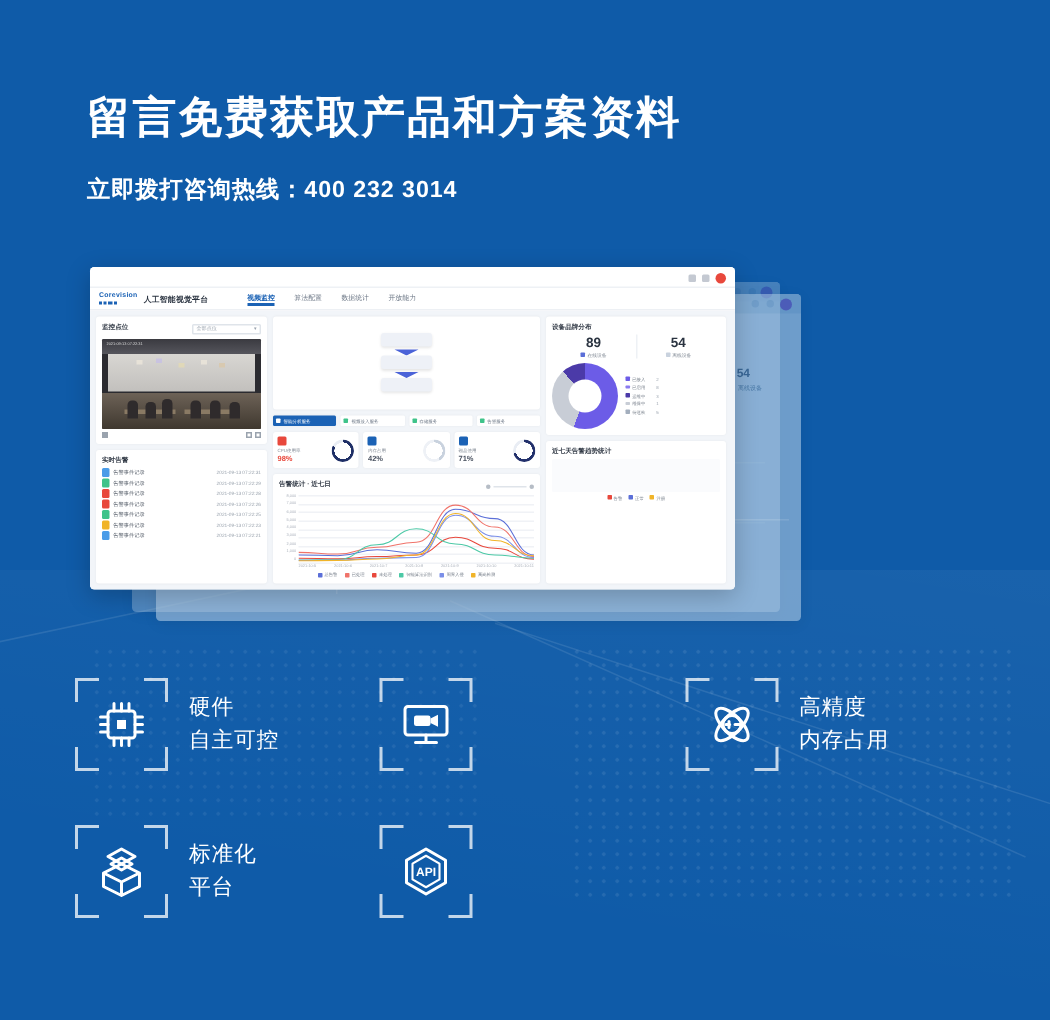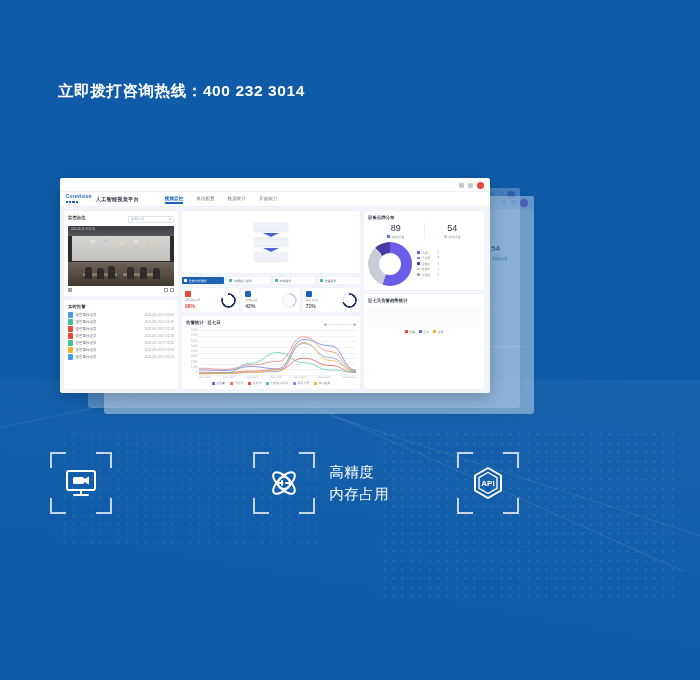--- a/index.html
+++ b/index.html
@@ -157,21 +157,21 @@
   .xtick { font-size:2.6px; color:#aab1bb; }
   .legend { display:flex; justify-content:center; gap:5px; margin-top:2px; }
   .lg { display:flex; align-items:center; gap:1.5px; }
   .lg i { width:3px; height:3px; border-radius:.5px; display:block; }
   .lg span { font-size:2.9px; color:#7b838e; }
 
   
   .kpi-row { display:flex; }
   .kpi { flex:1; text-align:center; }
   .kpi + .kpi { border-left:1px solid #eef1f5; }
-  .kpi .num { font-size:9px; font-weight:normal; color:#2a3340; }
+  .kpi .num { font-size:9px; font-weight:bold; color:#2a3340; }
   .kpi .lab { font-size:3.2px; color:#8a929c; margin-top:1.5px;
               display:flex; align-items:center; justify-content:center; gap:1.5px; }
   .kpi .lab i { width:3px; height:3px; border-radius:.5px; display:block; }
   .donut-wrap { display:flex; align-items:center; gap:5px; margin-top:3px; }
   .donut { width:44px; height:44px; border-radius:50%; flex:none; position:relative; }
   .donut::after { content:""; position:absolute; inset:11px; background:#fff; border-radius:50%; }
   .dlegend { display:flex; flex-direction:column; gap:1.5px; }
   .dl { display:flex; align-items:center; gap:2px; }
   .dl i { width:2.5px; height:2.5px; border-radius:.5px; display:block; }
   .dl .dt { font-size:2.9px; color:#7b838e; width:14px; }
@@ -201,20 +201,21 @@
 <div class="bg-deco">
   <div class="band"></div>
   <div class="dots"></div>
   <div class="dots2"></div>
   <div class="slash" style="left:300px; top:400px; transform:rotate(24deg);"></div>
   <div class="slash" style="left:330px; top:415px; transform:rotate(18deg);"></div>
   <div class="slash" style="left:-60px; top:440px; transform:rotate(-12deg);"></div>
 </div>
 
 <div class="header">
+  <div class="headline">留言免费获取产品和方案资料</div>
   <div class="hotline">立即拨打咨询热线：400 232 3014</div>
 </div>
 
 <div class="shot-wrap">
 
   <div class="ghost g2">
     <div class="gbar"></div>
     <div class="gdot" style="right:26px;"></div>
     <div class="gdot" style="right:16px;"></div>
     <div class="gdot r" style="right:5px;"></div>
@@ -549,20 +550,37 @@
           </div>
         </div>
       </div>
 
     </div>
   </div>
 </div>
 
 <div class="features">
 
+  <div class="feature">
+    <div class="fico">
+      <span class="bracket tl"></span>
+        <span class="bracket tr"></span>
+        <span class="bracket bl"></span>
+        <span class="bracket br"></span>
+      <svg width="36" height="36" viewBox="0 0 36 36" fill="none" stroke="#fff" stroke-width="2">
+        <rect x="9" y="9" width="18" height="18" rx="2"></rect>
+        <rect x="15" y="15" width="6" height="6" fill="#fff" stroke="none"></rect>
+        <path d="M13 9V4M18 9V4M23 9V4M13 27v5M18 27v5M23 27v5M9 13H4M9 18H4M9 23H4M27 13h5M27 18h5M27 23h5" stroke-linecap="round"></path>
+      </svg>
+    </div>
+    <div class="ftext">
+      <div>硬件</div>
+      <div>自主可控</div>
+    </div>
+  </div>
 
   <div class="feature">
     <div class="fico">
       <span class="bracket tl"></span>
         <span class="bracket tr"></span>
         <span class="bracket bl"></span>
         <span class="bracket br"></span>
       <svg width="36" height="36" viewBox="0 0 36 36" fill="none" stroke="#fff" stroke-width="2">
         <rect x="4" y="6" width="28" height="19" rx="2"></rect>
         <path d="M18 25v5M11 30h14" stroke-linecap="round"></path>
@@ -585,20 +603,38 @@
         <path d="M14 18h2.5M16 16v4M20 18h3" stroke-linecap="round"></path>
       </svg>
     </div>
     <div class="ftext">
       <div>高精度</div>
       <div>内存占用</div>
     </div>
   </div>
 
 
+  <div class="feature">
+    <div class="fico">
+      <span class="bracket tl"></span>
+        <span class="bracket tr"></span>
+        <span class="bracket bl"></span>
+        <span class="bracket br"></span>
+      <svg width="36" height="36" viewBox="0 0 36 36" fill="none" stroke="#fff" stroke-width="2">
+        <path d="M18 13L6 19v9l12 6 12-6v-9z" stroke-linejoin="round"></path>
+        <path d="M6 19l12 6 12-6M18 25v9" stroke-linejoin="round"></path>
+        <path d="M18 3l-9 5 9 5 9-5z" stroke-linejoin="round"></path>
+        <path d="M18 9l-7 4 7 4 7-4z" stroke-linejoin="round"></path>
+      </svg>
+    </div>
+    <div class="ftext">
+      <div>标准化</div>
+      <div>平台</div>
+    </div>
+  </div>
 
   <div class="feature">
     <div class="fico">
       <span class="bracket tl"></span>
         <span class="bracket tr"></span>
         <span class="bracket bl"></span>
         <span class="bracket br"></span>
       <svg width="36" height="36" viewBox="0 0 36 36" fill="none" stroke="#fff" stroke-width="2">
         <path d="M18 3l13 7.5v15L18 33 5 25.5v-15z" stroke-linejoin="round"></path>
         <path d="M18 7.5l9 5.2v10.6l-9 5.2-9-5.2V12.7z" stroke-linejoin="round" stroke-width="1.4"></path>

